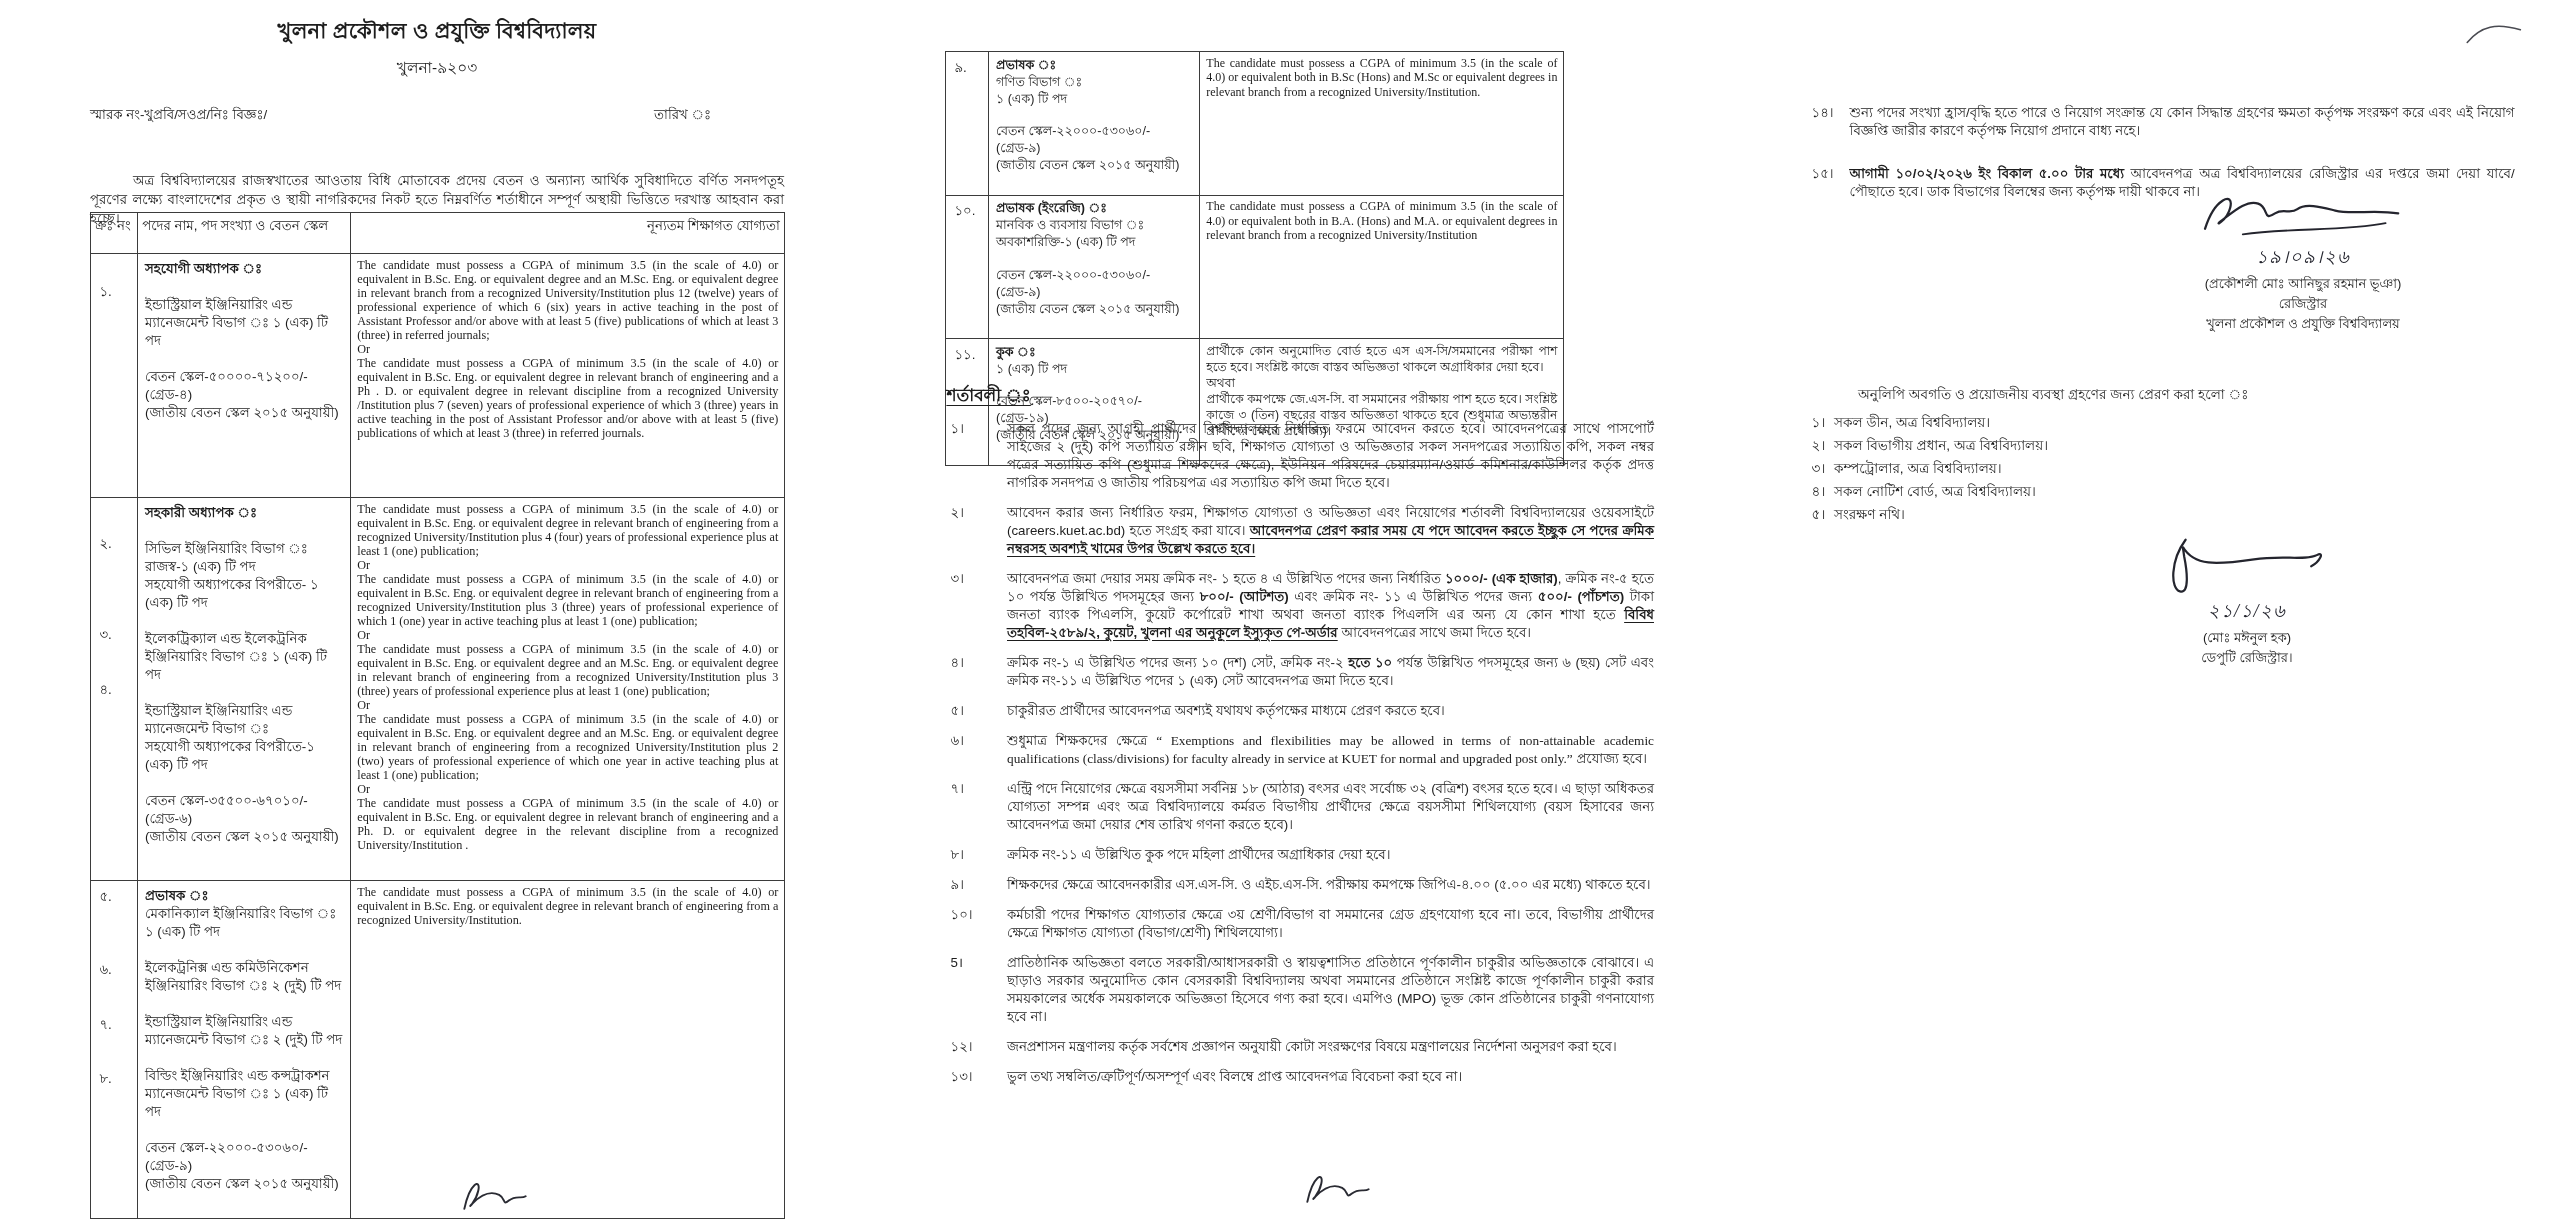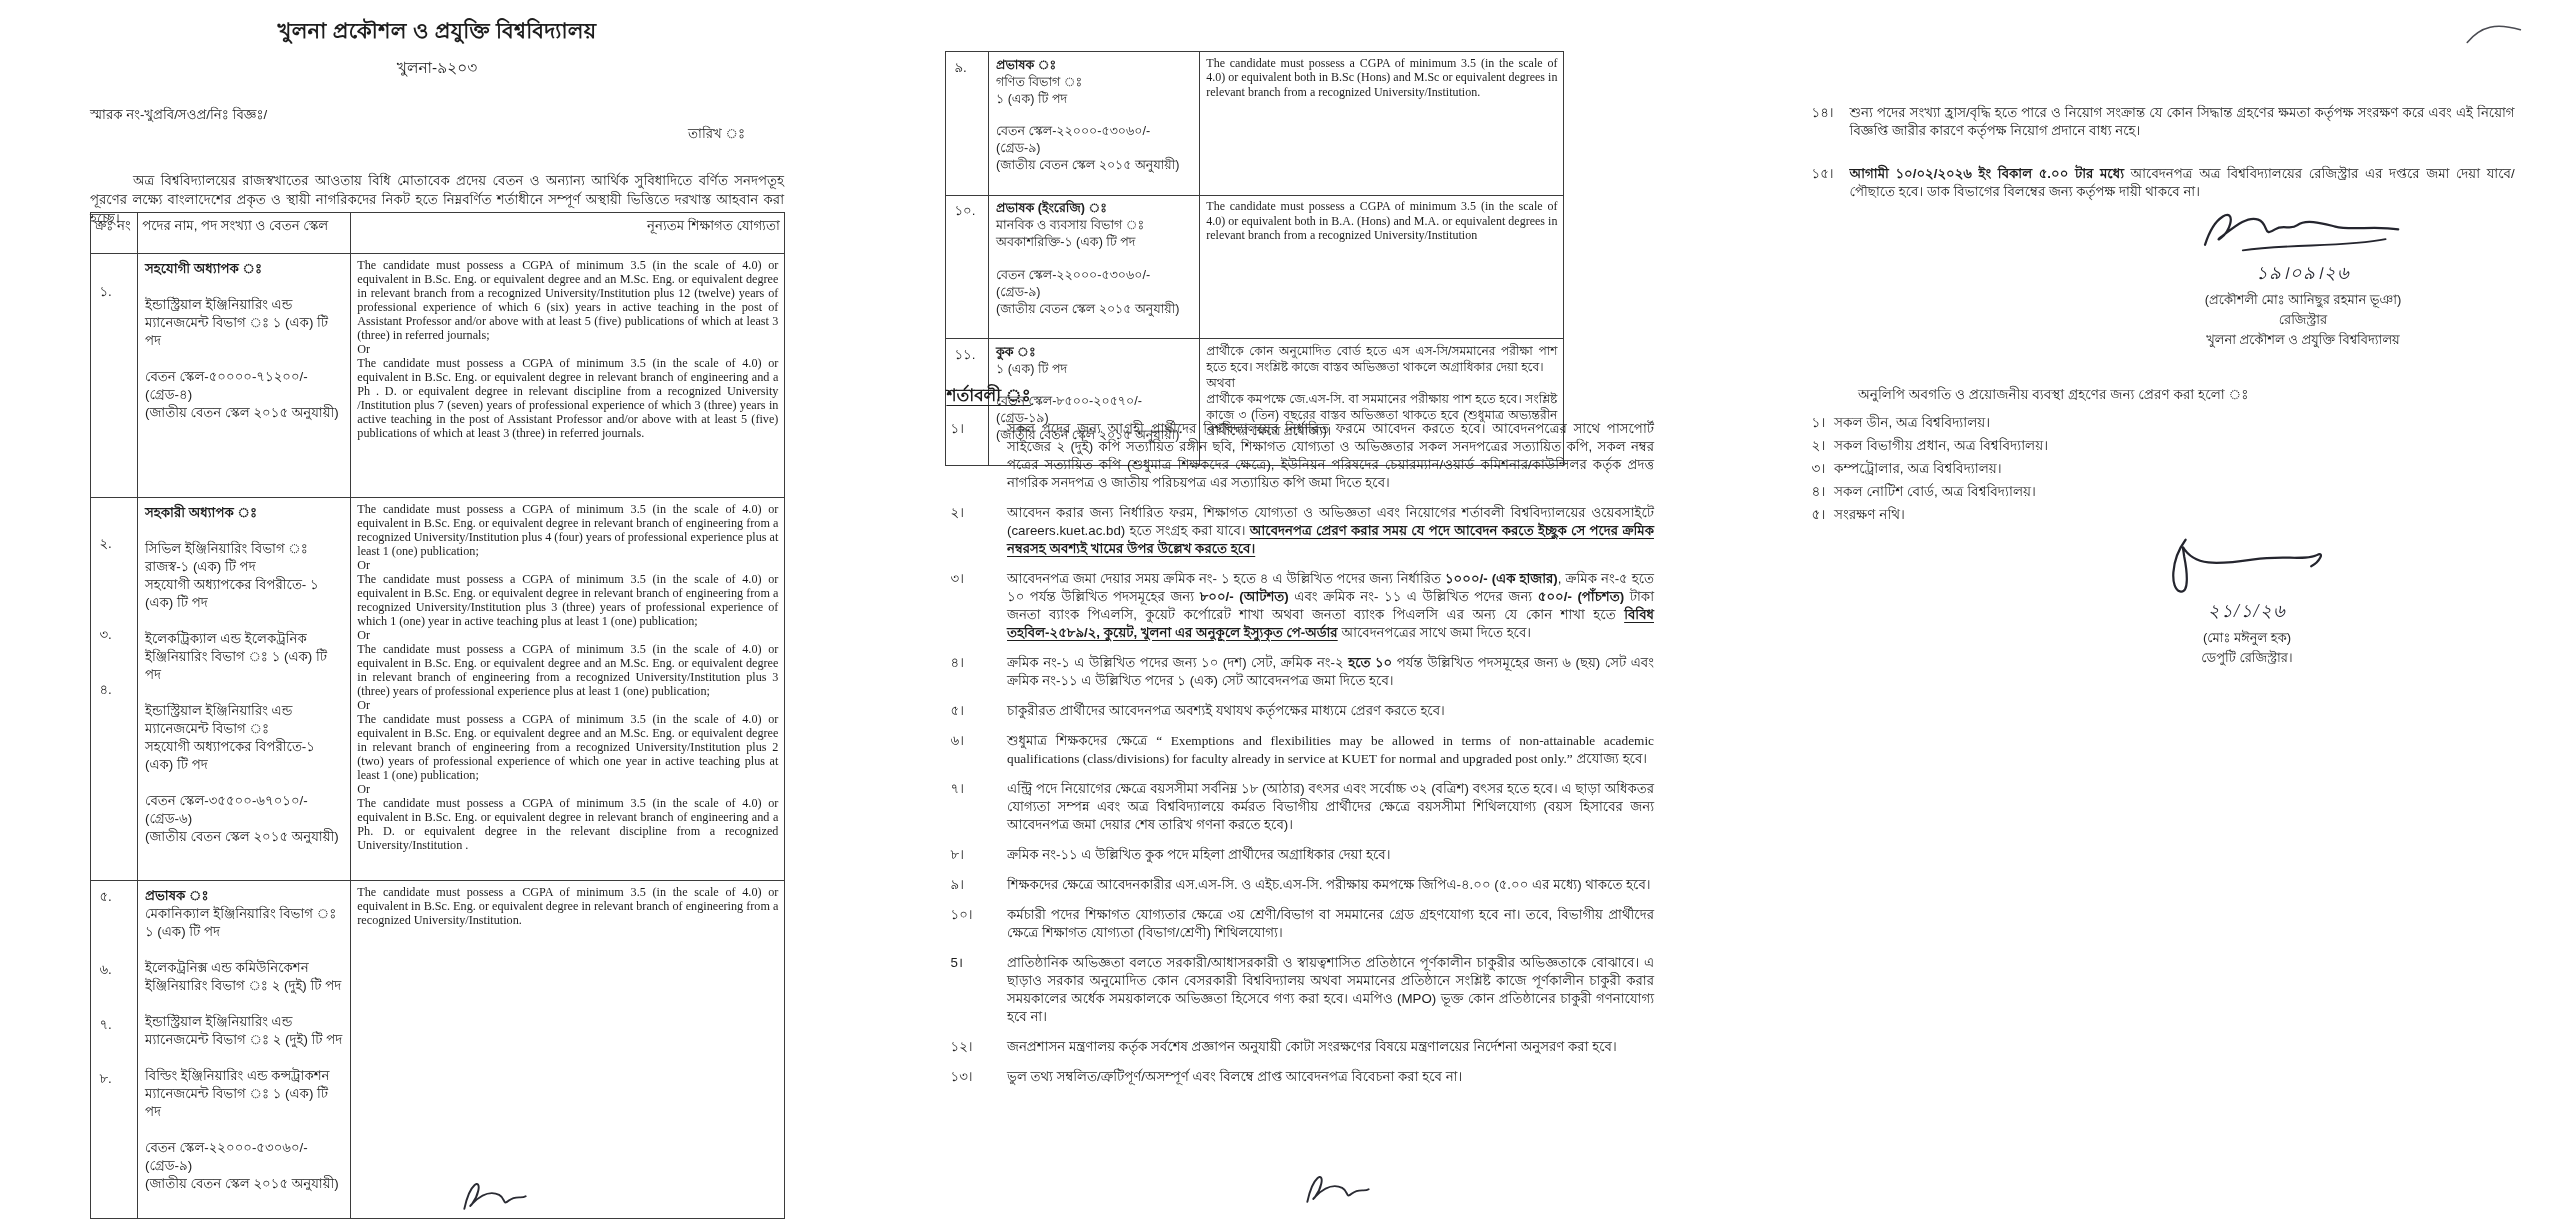--- a/index.html
+++ b/index.html
@@ -15,21 +15,21 @@
   #col3{left:1785px;width:777px}
   .b{font-weight:bold}
   .u{text-decoration:underline;text-underline-offset:2.8px}
   .serif{font-family:"Liberation Serif","DejaVu Serif",serif}
 
   
   .head{position:absolute;left:90px;top:15.4px;width:694px;text-align:center}
   .head h1{font-size:21px;font-weight:bold;letter-spacing:0.3px}
   .head .addr{font-size:15.4px;margin-top:5.6px}
   .memo-row{position:absolute;left:90px;top:105px;width:694px;display:flex;justify-content:space-between;font-size:13.3px}
-  .memo-row .daterel{margin-right:39px;position:relative;top:19px}
+  .memo-row .daterel{margin-right:73px;position:relative;top:0}
   .doc-title{position:absolute;left:90px;top:135px;width:694px;text-align:center;
     font-size:19px;font-weight:bold;text-decoration:underline;text-underline-offset:4.9px}
   .intro{position:absolute;left:90px;top:171px;width:694px;font-size:13.3px;line-height:19px;
     text-align:justify;text-indent:43px}
 
   table{border-collapse:collapse;table-layout:fixed;background:transparent}
   td,th{border:1.4px solid #3b3b3b;vertical-align:top}
   #table1{position:absolute;left:90px;top:212px;width:694px}
   #table1 .c-sl{width:47px}
   #table1 .c-post{width:213px}
@@ -60,21 +60,21 @@
   .cond{display:flex;margin-bottom:12px}
   .cond .num{width:62px;flex:none;font-size:13.3px;line-height:18px;padding-left:5.6px}
   .cond .body{flex:1;font-size:13.3px;line-height:18px;text-align:justify}
 
   
   #notes{position:absolute;left:0;top:104px;width:766px}
   #notes .cond{margin-bottom:25px}
   #notes .cond .num{width:64px;padding-left:26.6px;box-sizing:content-box;width:38px}
   #notes .cond .body{max-width:665px}
   .sigblock{position:absolute;text-align:center}
-  #sig1{left:329px;top:204px;width:378px}
+  #sig1{left:329px;top:188px;width:378px}
   #sig2{left:294px;top:530px;width:336px}
   .handdate{font-family:"Liberation Serif","DejaVu Serif",serif;font-style:italic;
     font-size:18px;color:#24252e;letter-spacing:1.4px}
   .signame{font-size:13px;line-height:20px}
   .memo2{position:absolute;left:5.6px;top:350px;width:700px;font-size:14px;display:flex}
   .memo2 .m2date{margin-left:67px}
   .copies-heading{position:absolute;left:73px;top:384px;font-size:13.6px}
   #copies{position:absolute;left:0;top:414px;width:560px}
   .copy{display:flex;margin-bottom:4.9px;font-size:13.6px;line-height:18px}
   .copy .num{width:49px;flex:none;padding-left:26.6px}

